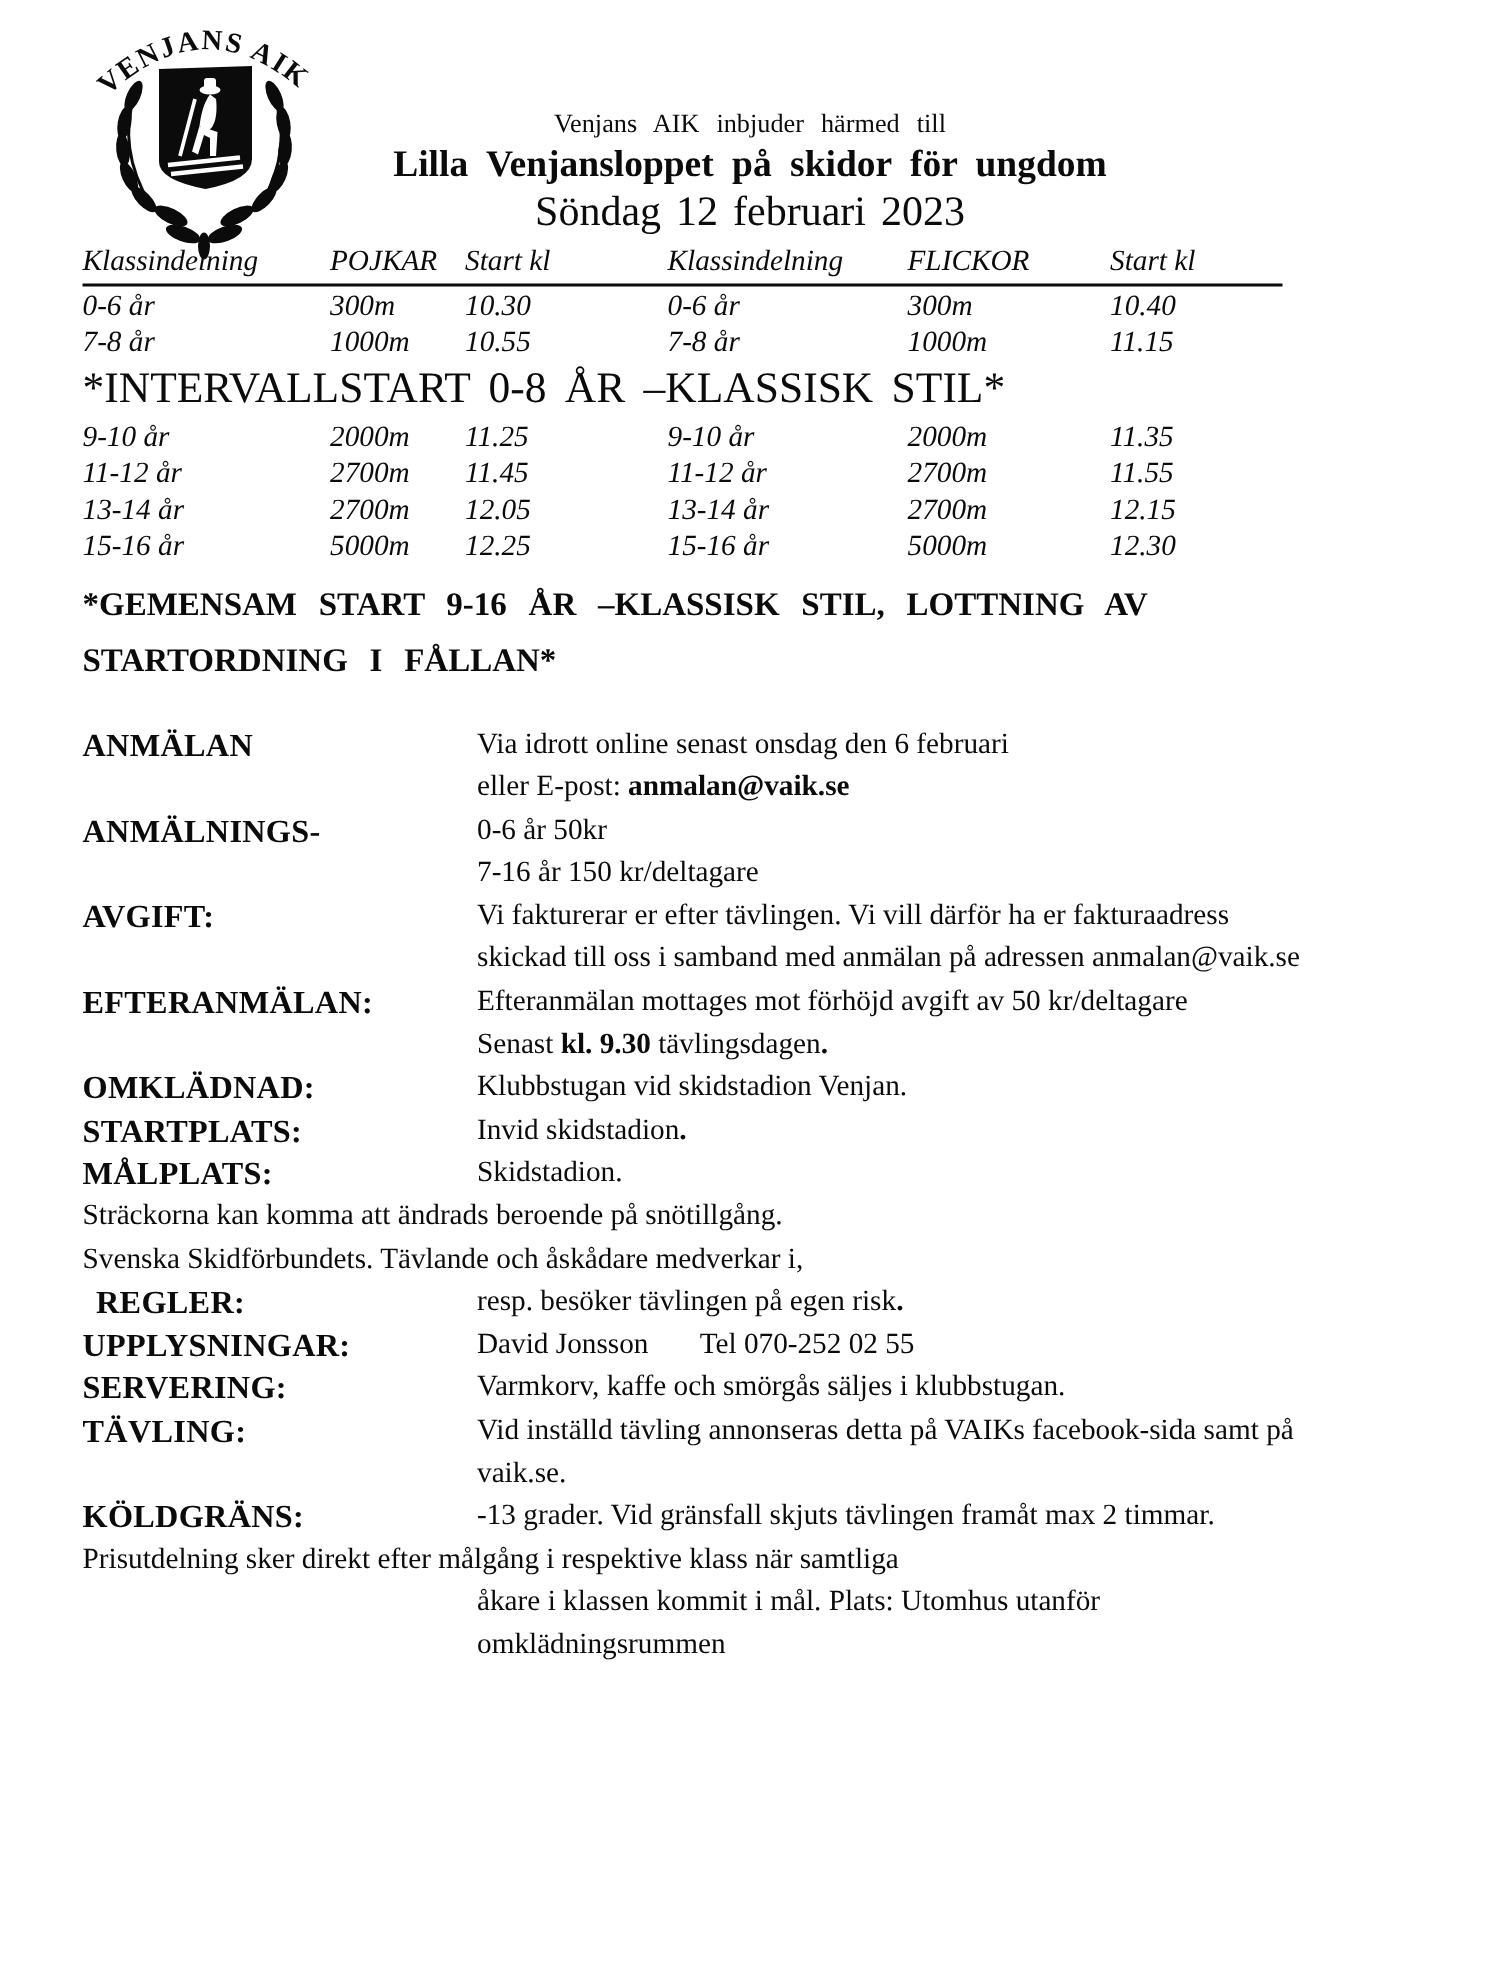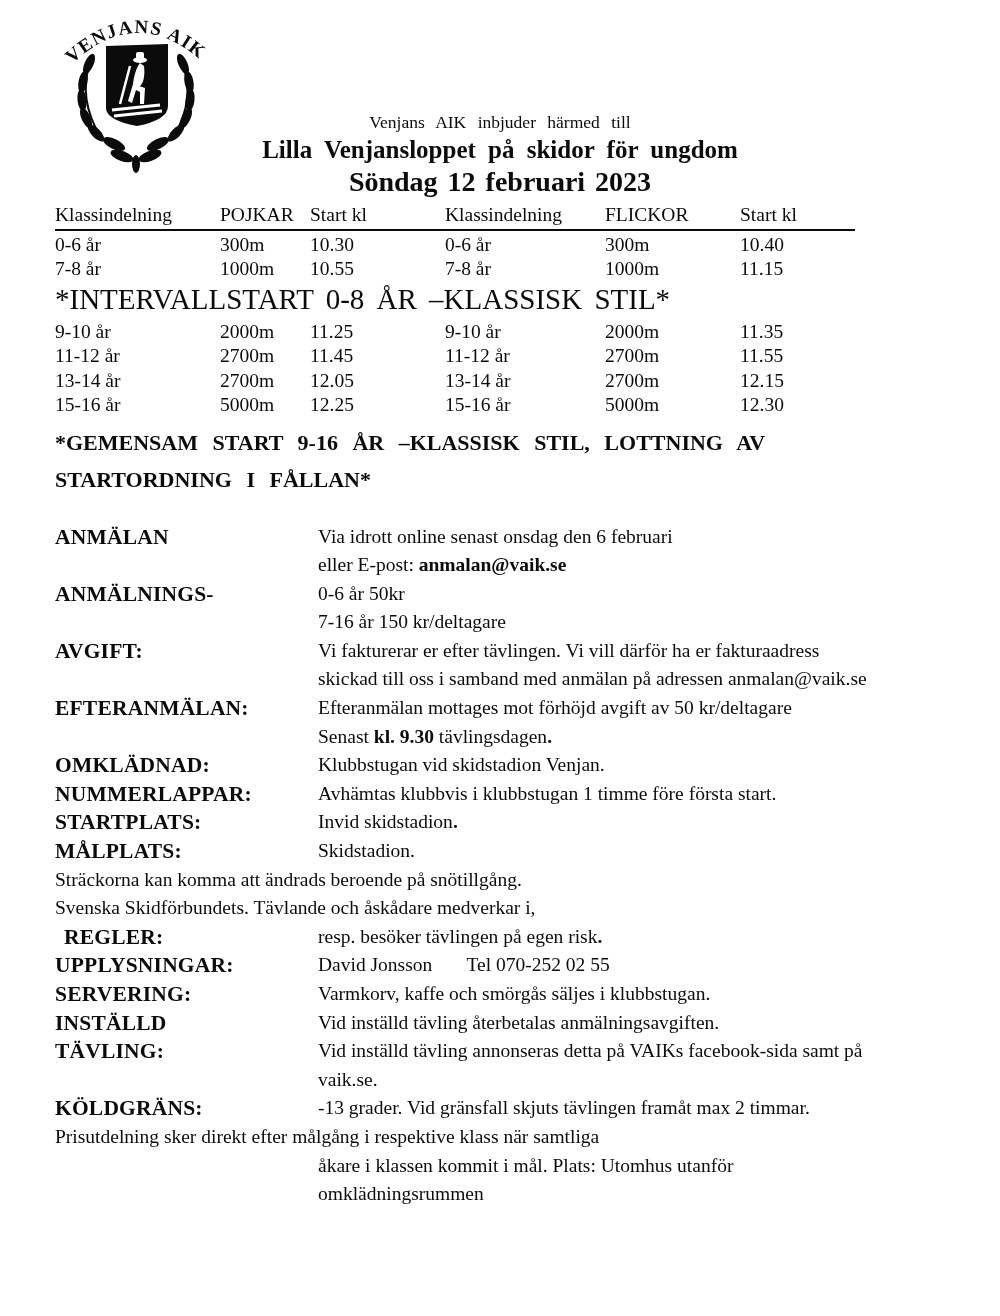--- a/index.html
+++ b/index.html
@@ -7,27 +7,27 @@
     position:relative;
     width:1000px;height:1316px;
     background:#ffffff;
     color:#0b0b0b;
     font-family:"Liberation Serif", serif;
     overflow:hidden;
   }
   
   .logo{position:absolute;left:56px;top:4px;width:160px;height:170px;}
   
-  .headings{padding-top:112px;text-align:center;}
+  .headings{padding-top:72px;text-align:center;}
   .intro{font-size:17.5px;word-spacing:7px;}
   .title{font-size:25px;font-weight:bold;word-spacing:6px;margin-top:3px;}
-  .date{font-size:28px;font-weight:bold;word-spacing:3px;margin-top:2px;}
+  .date{font-size:28px;font-weight:normal;word-spacing:3px;margin-top:2px;}
   .startline{font-size:22.5px;font-weight:bold;word-spacing:7px;margin-top:4px;}
   
-  .schedule{margin:5px 0 0 55px;width:800px;font-size:19.5px;}
+  .schedule{margin:5px 0 0 55px;width:800px;font-size:19.5px;font-style:italic;}
   .srow{display:grid;grid-template-columns:165px 90px 135px 160px 135px 115px;line-height:24.5px;}
   .srow.shead{border-bottom:2px solid #0b0b0b;padding-bottom:1px;margin-bottom:2px;}
   .scell.l{text-align:left;}
   .scell.c{text-align:left;}
   .note1{margin:2px 0 1px 55px;font-size:29px;font-weight:normal;word-spacing:5px;line-height:31px;}
   .note2{margin:6px 0 0 55px;width:900px;font-size:22px;font-weight:bold;word-spacing:9px;line-height:37px;}
   
   .info{margin:25px 0 0 55px;width:905px;font-size:19.5px;}
   .iline{display:flex;line-height:28.6px;}
   .ilabel{width:263px;flex-shrink:0;font-weight:bold;font-size:21.5px;letter-spacing:.2px;}
@@ -193,24 +193,20 @@
       </div>
       <div class="iline">
         <div class="ilabel"></div>
         <div class="ivalue"><span>Senast </span><span class="b">kl. 9.30</span><span> tävlingsdagen</span><span class="b">.</span></div>
       </div>
       <div class="iline">
         <div class="ilabel">OMKLÄDNAD:</div>
         <div class="ivalue">Klubbstugan vid skidstadion Venjan.</div>
       </div>
       <div class="iline">
-        <div class="ilabel">NUMMERLAPPAR:</div>
-        <div class="ivalue">Avhämtas klubbvis i klubbstugan 1 timme före första start.</div>
-      </div>
-      <div class="iline">
         <div class="ilabel">STARTPLATS:</div>
         <div class="ivalue"><span>Invid skidstadion</span><span class="b">.</span></div>
       </div>
       <div class="iline">
         <div class="ilabel">MÅLPLATS:</div>
         <div class="ivalue">Skidstadion.</div>
       </div>
       <div class="iline">
         <div class="ivalue">Sträckorna kan komma att ändrads beroende på snötillgång.</div>
       </div>
@@ -223,24 +219,20 @@
       </div>
       <div class="iline">
         <div class="ilabel">UPPLYSNINGAR:</div>
         <div class="ivalue">David Jonsson&nbsp;&nbsp;&nbsp;&nbsp;&nbsp;&nbsp;&nbsp;Tel 070-252 02 55</div>
       </div>
       <div class="iline">
         <div class="ilabel">SERVERING:</div>
         <div class="ivalue">Varmkorv, kaffe och smörgås säljes i klubbstugan.</div>
       </div>
       <div class="iline">
-        <div class="ilabel">INSTÄLLD</div>
-        <div class="ivalue">Vid inställd tävling återbetalas anmälningsavgiften.</div>
-      </div>
-      <div class="iline">
         <div class="ilabel">TÄVLING:</div>
         <div class="ivalue">Vid inställd tävling annonseras detta på VAIKs facebook-sida samt på</div>
       </div>
       <div class="iline">
         <div class="ilabel"></div>
         <div class="ivalue">vaik.se.</div>
       </div>
       <div class="iline">
         <div class="ilabel">KÖLDGRÄNS:</div>
         <div class="ivalue">-13 grader. Vid gränsfall skjuts tävlingen framåt max 2 timmar.</div>

